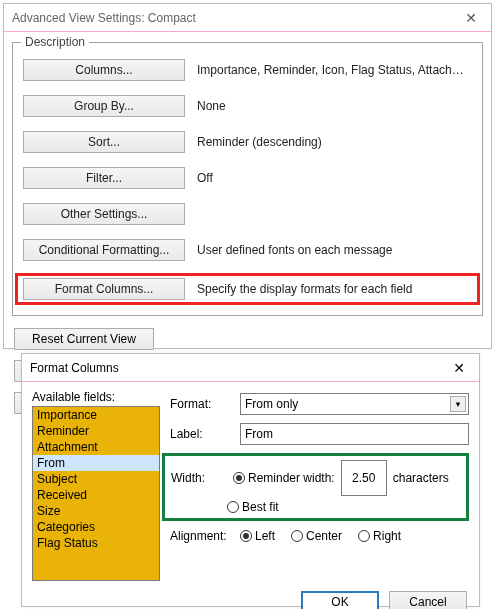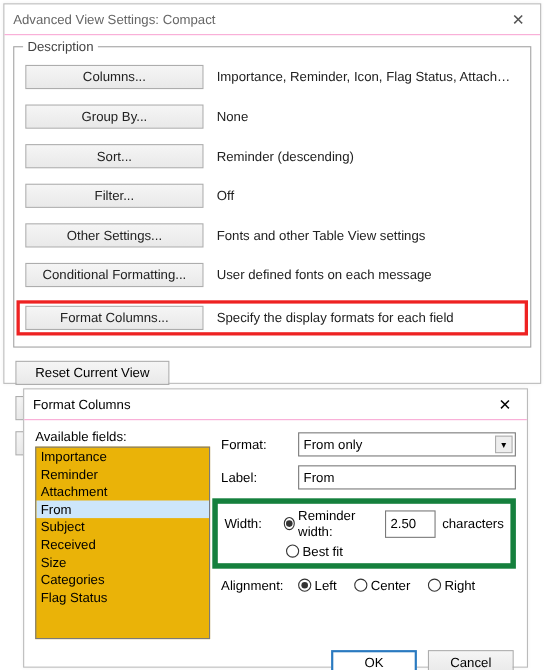--- a/index.html
+++ b/index.html
@@ -12,38 +12,38 @@
   .legend { position: absolute; top: -8px; left: 8px; background: #fff; padding: 0 4px; color: #444; }
   .row { display: flex; align-items: center; margin: 4px 0 14px 0; }
   .btn { display: inline-flex; align-items: center; justify-content: center; height: 22px; width: 162px; border: 1px solid #adadad; background: linear-gradient(#f5f5f5,#e9e9e9); cursor: pointer; color: #222; }
   .desc { margin-left: 12px; color: #222; overflow: hidden; white-space: nowrap; text-overflow: ellipsis; flex: 1; }
   .bottom-row { display: flex; justify-content: flex-end; gap: 10px; padding: 6px 10px 10px 10px; flex-direction: column; }
   .bottom-row .btn-sm { width: 78px; height: 22px; border: 1px solid #adadad; background: linear-gradient(#f5f5f5,#e9e9e9); display: inline-flex; align-items: center; justify-content: center; cursor: pointer; }
   .highlight-red { outline: 3px solid #e22; outline-offset: -1px; }
   
   .d2 .titlebar { color: #000; }
   .d2-body { padding: 8px 10px 4px 10px; display: flex; gap: 10px; }
-  .avail { width: 159px; }
+  .avail { width: 128px; }
   .avail-label { margin-bottom: 2px; }
   .listbox { border: 1px solid #7a7a7a; height: 175px; overflow-y: auto; background: #eab308; }
   .listbox .item { padding: 1px 4px; cursor: pointer; }
   .listbox .item.selected { background: #cde6fb; }
   .form { flex: 1; padding-top: 0px; }
   .frow { display: flex; align-items: center; margin: 3px 0 8px 0; gap: 6px; }
   .flabel { width: 64px; }
   .select, .textinput { border: 1px solid #7a7a7a; height: 22px; padding: 0 4px; background: #fff; }
   .select { flex: 1; display: flex; align-items: center; justify-content: space-between; }
   .select .chev { border: 1px solid #adadad; width: 16px; height: 16px; display: inline-flex; align-items: center; justify-content: center; background: #eee; font-size: 9px; margin: 1px -2px 1px 0; }
   .textinput { flex: 1; }
   .radio { display: inline-flex; align-items: center; gap: 3px; cursor: pointer; }
   .radio .dot { width: 12px; height: 12px; border: 1px solid #333; border-radius: 50%; display: inline-flex; align-items: center; justify-content: center; }
   .radio.checked .dot::after { content: ""; width: 6px; height: 6px; background: #333; border-radius: 50%; }
-  .width-section { border: 5px solid #15803d; padding: 4px 6px; margin: 6px 0 8px -8px; }
+  .width-section { border: 3px solid #15803d; padding: 4px 6px; margin: 6px 0 8px -8px; }
   .width-section .frow { margin: 0 0 4px 0; }
-  .numinput { width: 46px; border: 1px solid #7a7a7a; height: 25px; padding: 4px 4px; text-align: left; }
+  .numinput { width: 46px; border: 1px solid #7a7a7a; height: 36px; padding: 4px 4px; text-align: center; }
   .align-row .radio { margin-right: 10px; }
   .d2-bottom { display: flex; justify-content: flex-end; gap: 10px; padding: 6px 12px 12px 0; }
   .d2-bottom .okbtn { width: 78px; height: 22px; border: 2px solid #2a7ac0; background: #fff; display: inline-flex; align-items: center; justify-content: center; cursor: pointer; }
   .d2-bottom .cancelbtn { width: 78px; height: 22px; border: 1px solid #adadad; background: linear-gradient(#f5f5f5,#e9e9e9); display: inline-flex; align-items: center; justify-content: center; cursor: pointer; }
 </style>
 </head>
 <body>
 
 <div class="dialog" style="left:3px; top:3px; width:489px; height:346px;">
   <div class="titlebar">
@@ -63,21 +63,20 @@
     <div class="row">
       <span class="btn">Sort...</span>
       <span class="desc">Reminder (descending)</span>
     </div>
     <div class="row">
       <span class="btn">Filter...</span>
       <span class="desc">Off</span>
     </div>
     <div class="row">
       <span class="btn">Other Settings...</span>
-      <span class="desc">Fonts and other Table View settings</span>
     </div>
     <div class="row">
       <span class="btn">Conditional Formatting...</span>
       <span class="desc">User defined fonts on each message</span>
     </div>
     <div class="row highlight-red" style="margin-bottom:2px; margin-left:-6px; margin-right:-6px; padding:3px 6px;">
       <span class="btn">Format Columns...</span>
       <span class="desc">Specify the display formats for each field</span>
     </div>
   </div>

